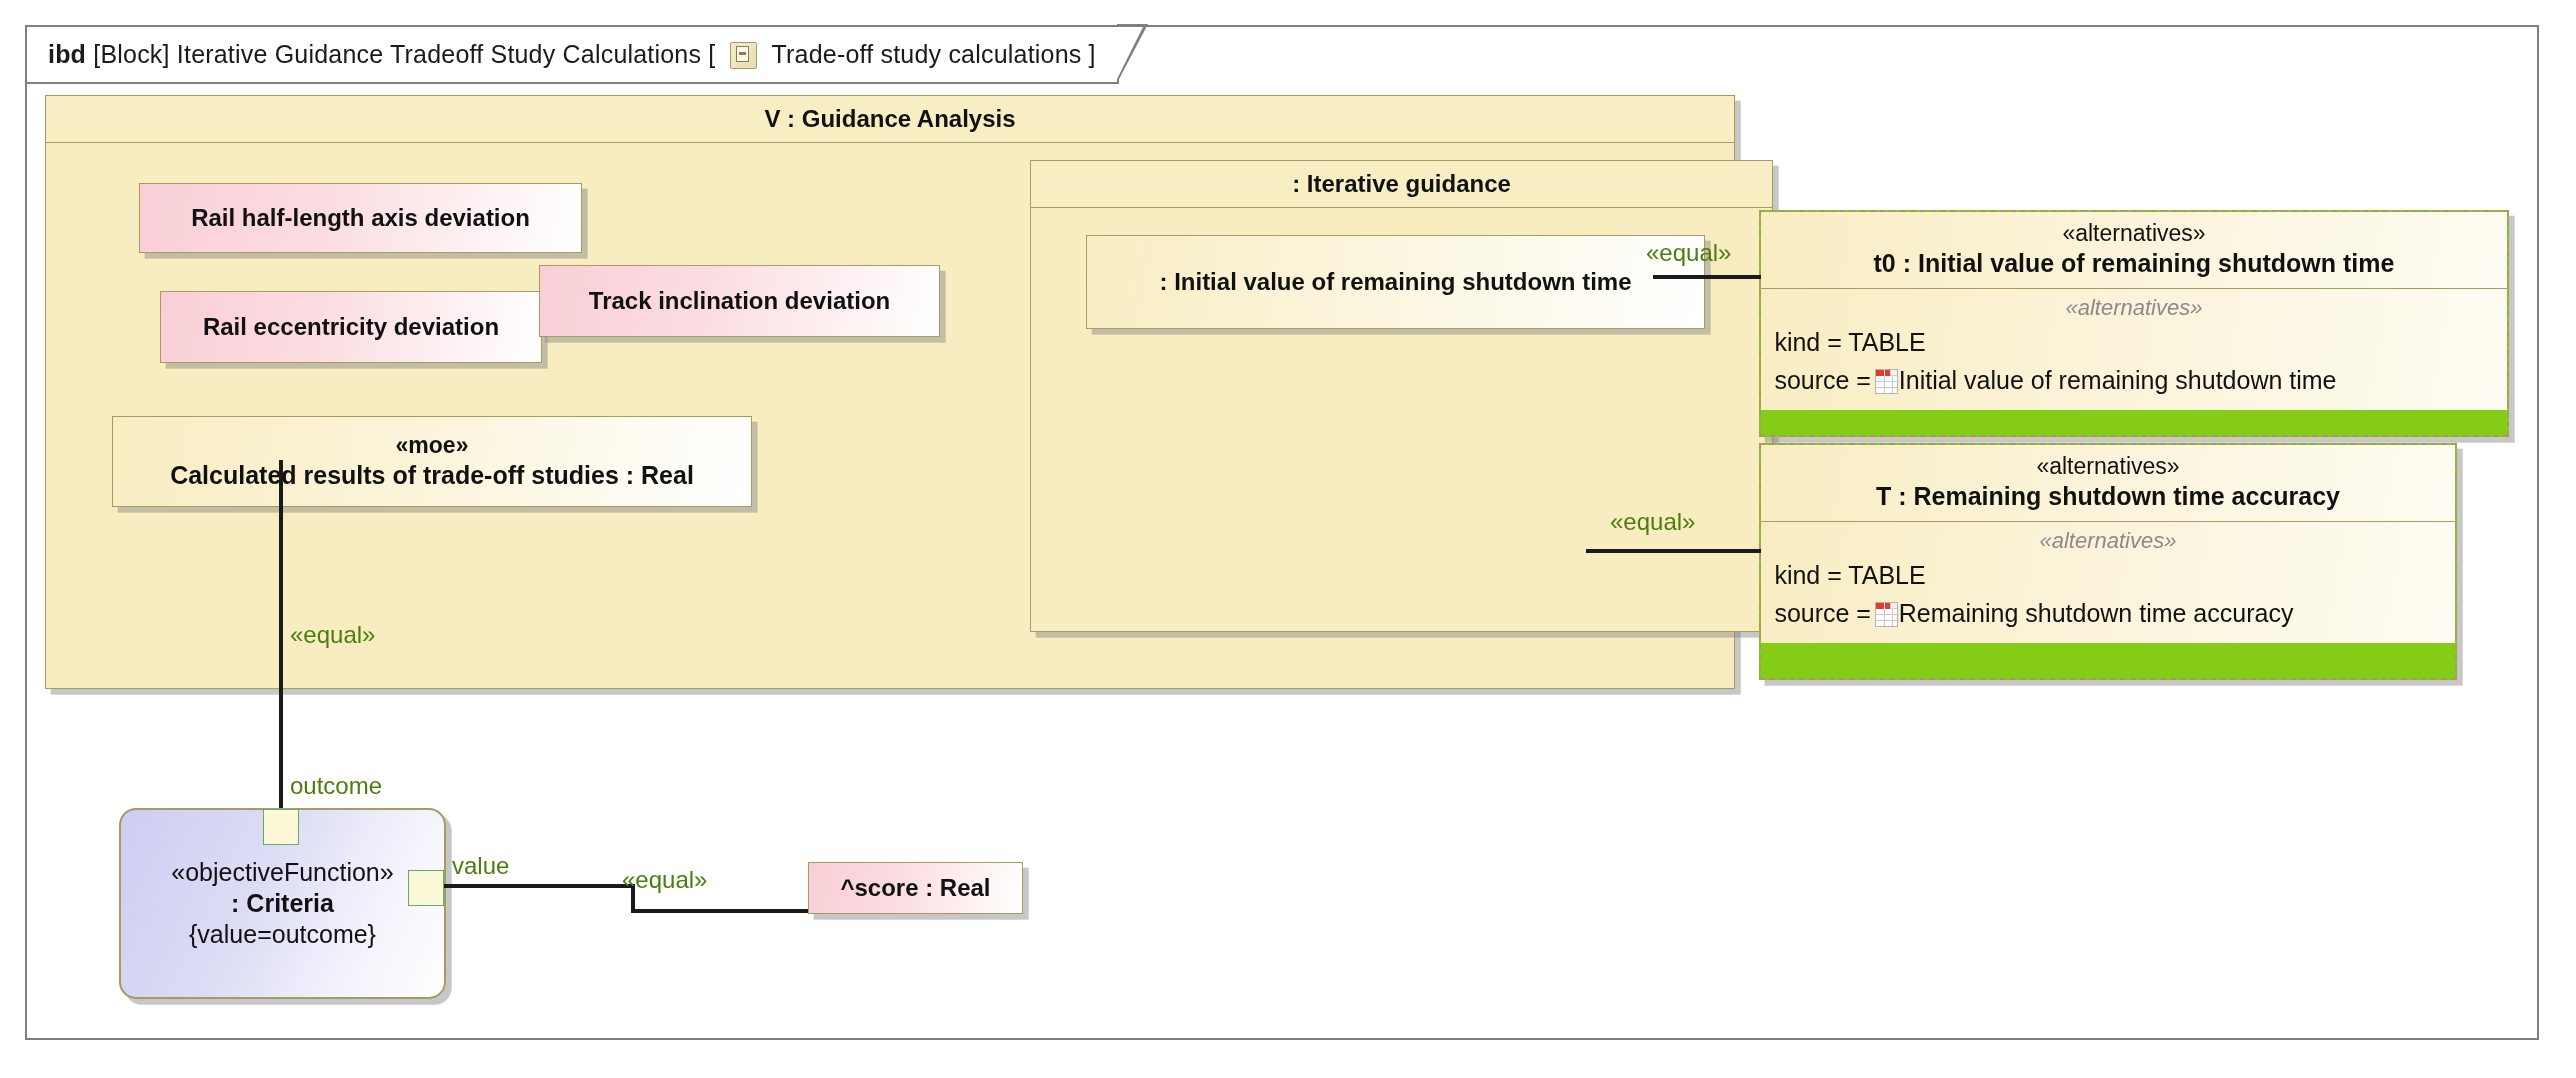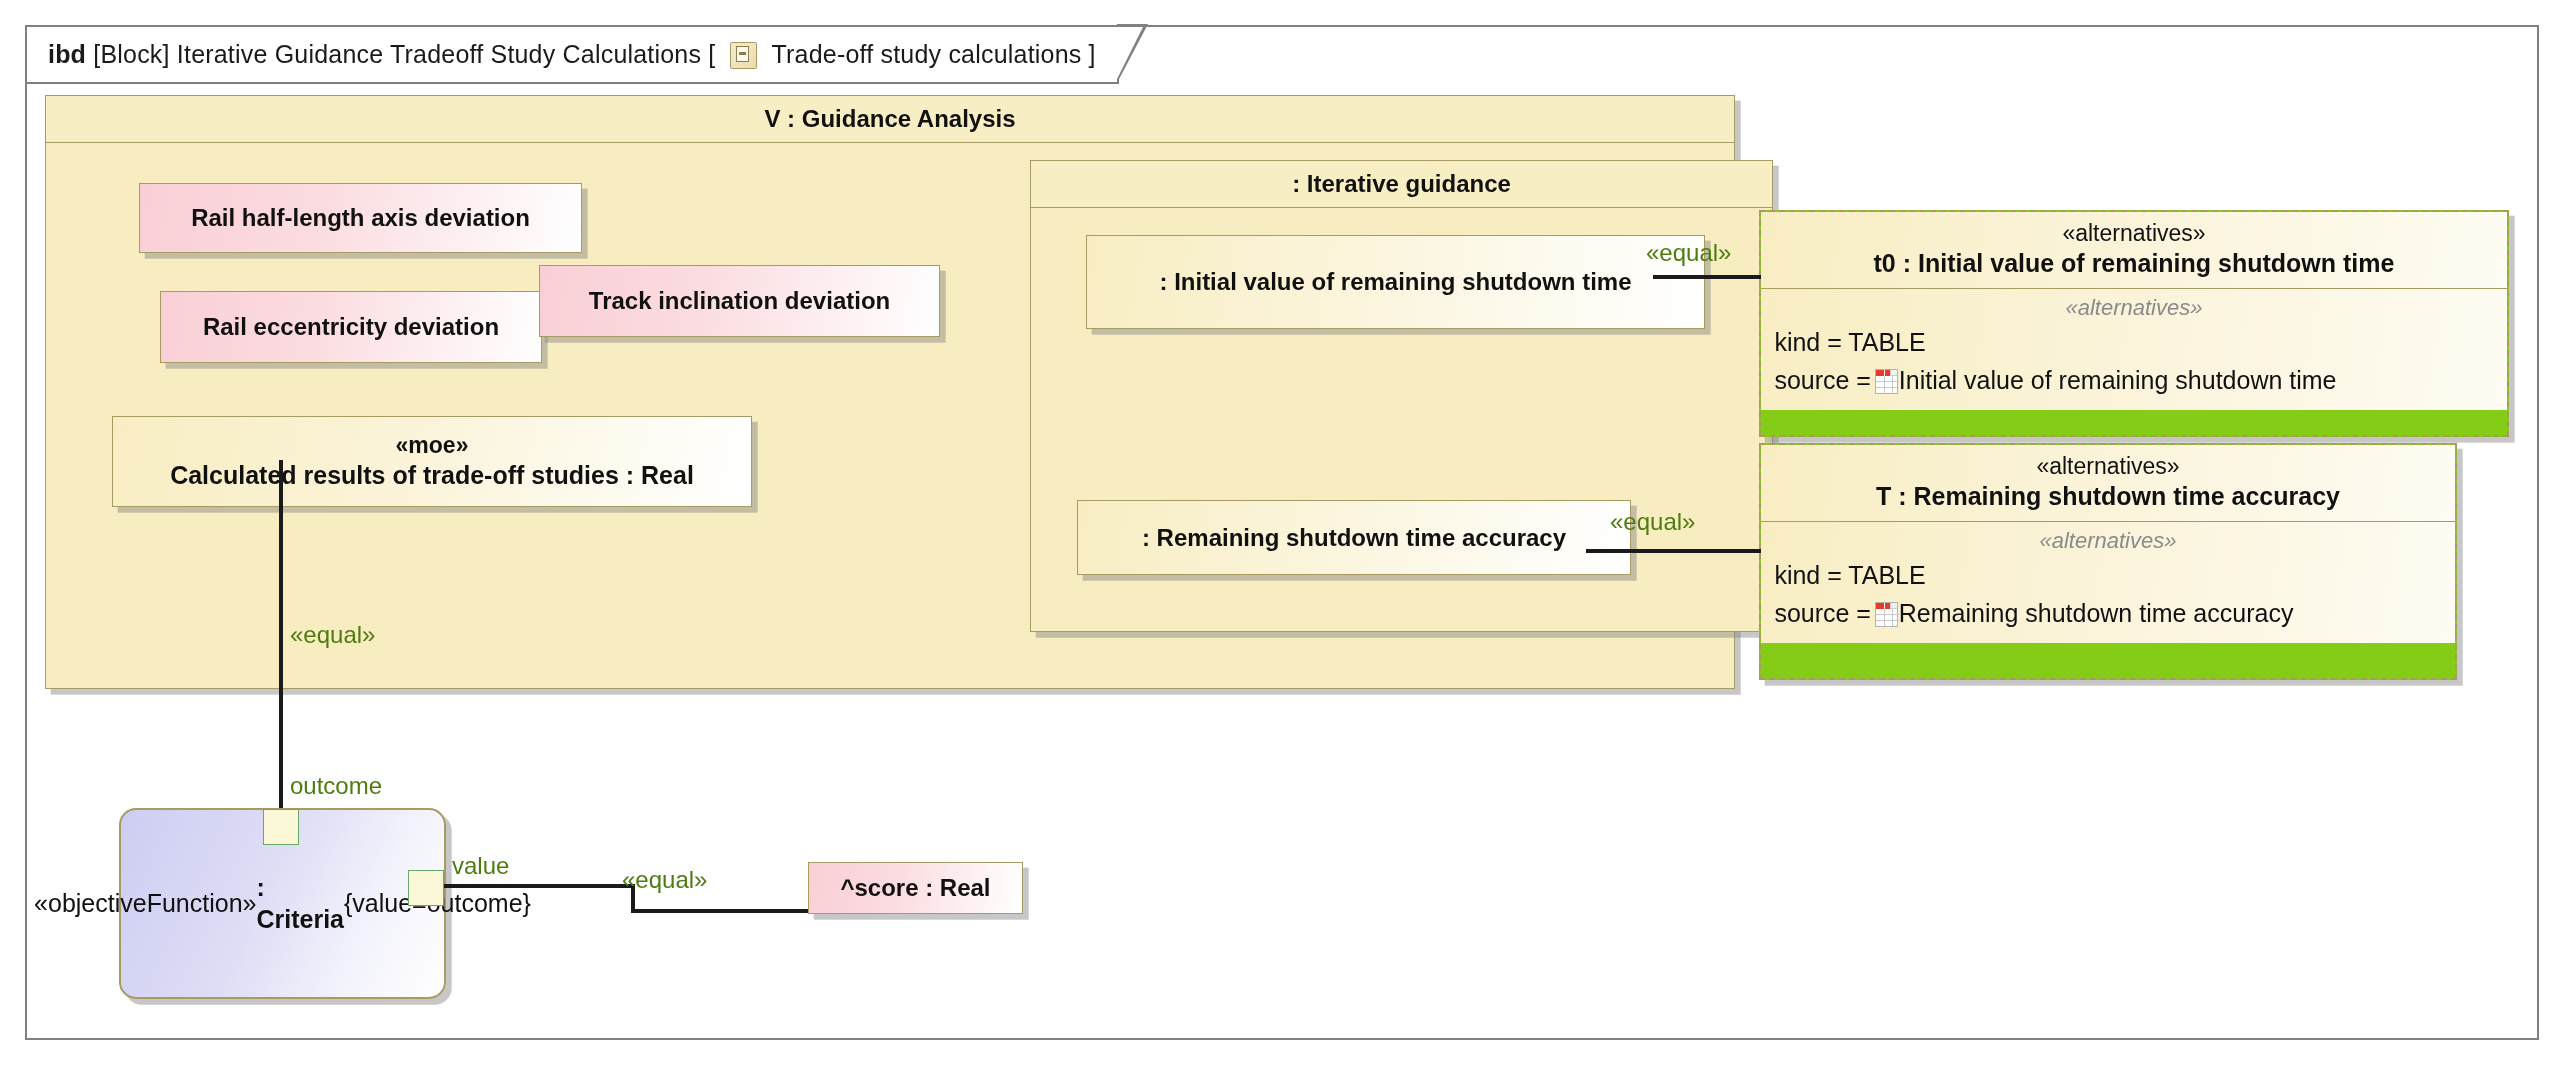--- a/index.html
+++ b/index.html
@@ -113,21 +113,21 @@
   .tbl-icon u.v1{left:8.6px;top:6.7px;width:1px;height:17px;}
   .tbl-icon u.v2{left:16.2px;top:6.7px;width:1px;height:17px;}
   .tbl-icon u.h1{left:0;top:11.5px;width:23px;height:1px;}
   .tbl-icon u.h2{left:0;top:17px;width:23px;height:1px;}
   .tbl-icon s{position:absolute;right:0;top:0;width:6.7px;height:6.7px;background:#f2f2f2;border-left:1px solid #cfcfcf;border-bottom:1px solid #cfcfcf;box-sizing:border-box;}
 
   
   .criteria{
     position:absolute;box-sizing:border-box;border:2.9px solid #a89a63;border-radius:17px;
     background:linear-gradient(115deg,#cdcdf2 0%,#dedef6 45%,#f2f2fc 72%,#ffffff 100%);
-    display:flex;align-items:center;justify-content:center;
+    display:flex;flex-direction:column;align-items:center;justify-content:center;
     color:#111;
   }
   .criteria .l1{font-size:25px;line-height:1.25;}
   .criteria .l2{font-size:25px;font-weight:bold;line-height:1.25;}
   .criteria .l3{font-size:25px;line-height:1.25;}
   .port{
     position:absolute;width:36px;height:36px;box-sizing:border-box;
     background:#fbf8d8;border:1.9px solid #6aa86a;
   }
 
@@ -173,23 +173,20 @@
       <div class="moebox shadow" style="left:66px;top:273px;width:640px;height:91px;">
         <div class="stereo">«moe»</div>
         <div class="nm">Calculated results of trade-off studies : Real</div>
       </div>
 
       <div class="partframe shadow" style="left:984px;top:17px;width:743px;height:472px;">
         <div class="pf-head">: Iterative guidance</div>
         <div class="pf-body">
           <div class="vbox yellowbox shadow" style="left:55px;top:27px;width:619px;height:94px;">
             <span>: Initial value of remaining shutdown time</span>
-          </div>
-          <div class="vbox yellowbox shadow" style="left:46px;top:292px;width:554px;height:75px;">
-            <span>: Remaining shutdown time accuracy</span>
           </div>
         </div>
       </div>
 
     </div>
   </div>
 
   <div class="altblock shadow" style="left:1759px;top:210px;width:750px;height:227px;">
     <div class="alt-head">
       <div class="stereo">«alternatives»</div>

